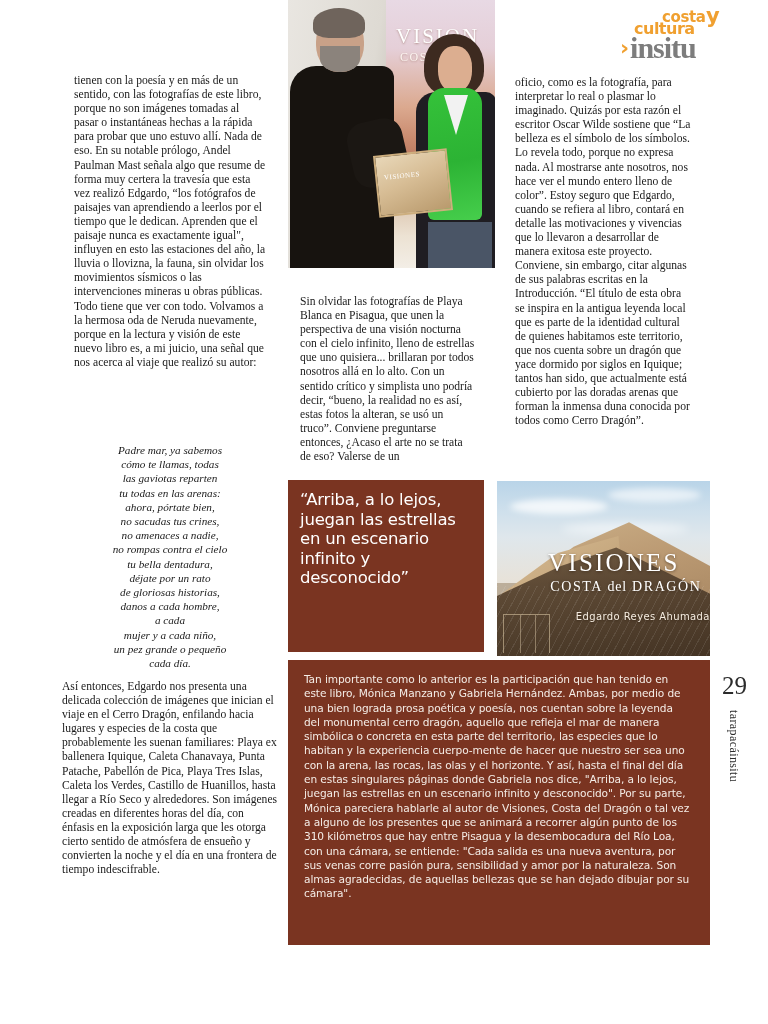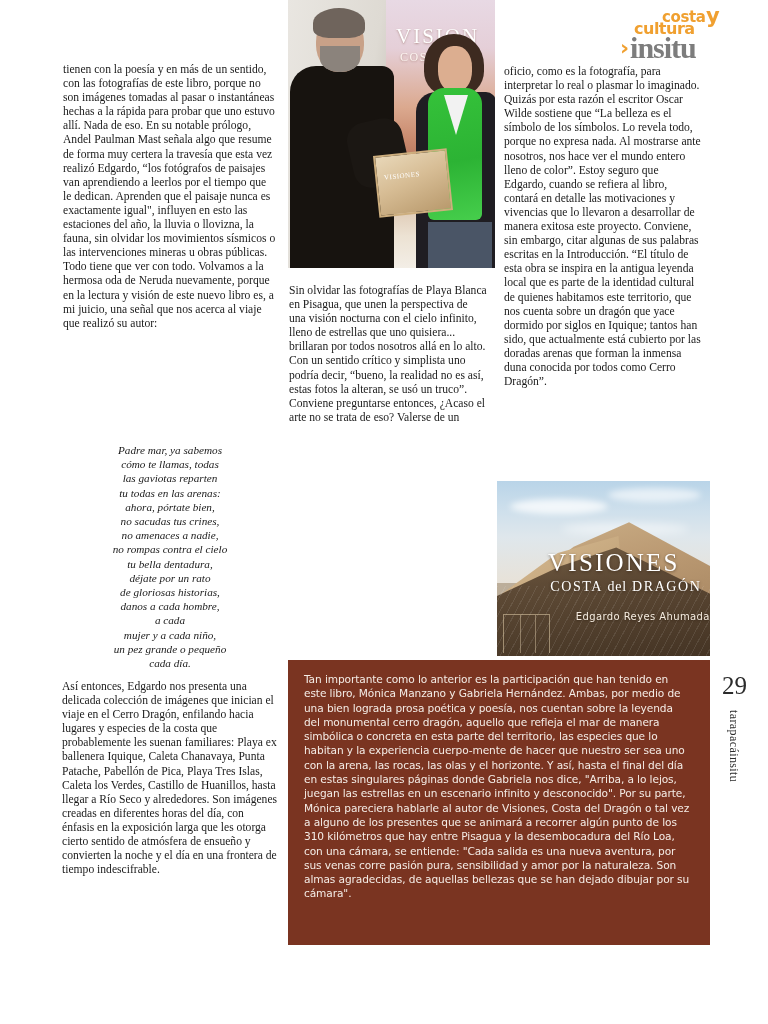--- a/index.html
+++ b/index.html
@@ -91,21 +91,21 @@
     font-size: 11.6px;
     line-height: 14.1px;
     color: #1a1a1a;
     text-align: left;
     hyphens: none;
   }
   .col1 { left: 62px;  top: 62px;  width: 216px; }
   .col2 { left: 288px; top: 283px; width: 200px; }
   .col3 { left: 503px; top: 64px;  width: 200px; }
 
-  .bodytext p { margin: 1px; }
+  .bodytext p { margin: 12px; }
 
   
   .poem {
     position: absolute;
     left: 62px;
     top: 443px;
     width: 216px;
     font-family: "Liberation Serif", serif;
     font-style: italic;
     font-size: 11.2px;
@@ -497,20 +497,23 @@
   </div>
 
   <div class="bodytext col2">
     <p>Sin olvidar las fotografías de Playa Blanca en Pisagua, que unen la perspectiva de una visión nocturna con el cielo infinito, lleno de estrellas que uno quisiera... brillaran por todos nosotros allá en lo alto. Con un sentido crítico y simplista uno podría decir, “bueno, la realidad no es así, estas fotos la alteran, se usó un truco”. Conviene preguntarse entonces, ¿Acaso el arte no se trata de eso? Valerse de un</p>
   </div>
 
   <div class="bodytext col3">
     <p>oficio, como es la fotografía, para interpretar lo real o plasmar lo imaginado.  Quizás por esta razón el escritor Oscar Wilde sostiene que “La belleza es el símbolo de los símbolos. Lo revela todo, porque no expresa nada. Al mostrarse ante nosotros, nos hace ver el mundo entero lleno de color”. Estoy seguro que Edgardo, cuando se refiera al libro, contará en detalle las motivaciones y vivencias que lo llevaron a desarrollar de manera exitosa este proyecto. Conviene, sin embargo, citar algunas de sus palabras escritas en la Introducción. “El título de esta obra se inspira en la antigua leyenda local que es parte de la identidad cultural de quienes habitamos este territorio, que nos cuenta sobre un dragón que yace dormido por siglos en Iquique; tantos han sido, que actualmente está cubierto por las doradas arenas que forman la inmensa duna conocida por todos como Cerro Dragón”.</p>
   </div>
 
+  <div class="pullquote">
+    <div class="pullquote-text">“Arriba, a lo lejos, juegan las estrellas en un escenario infinito y desconocido”</div>
+  </div>
 
   <div class="bookcover">
     <div class="bc-sky"></div>
     <div class="bc-cloud1"></div>
     <div class="bc-cloud2"></div>
     <div class="bc-cloud3"></div>
     <div class="bc-dune-back"></div>
     <div class="bc-dune-light"></div>
     <div class="bc-dune-front"></div>
     <div class="bc-ripples"></div>

